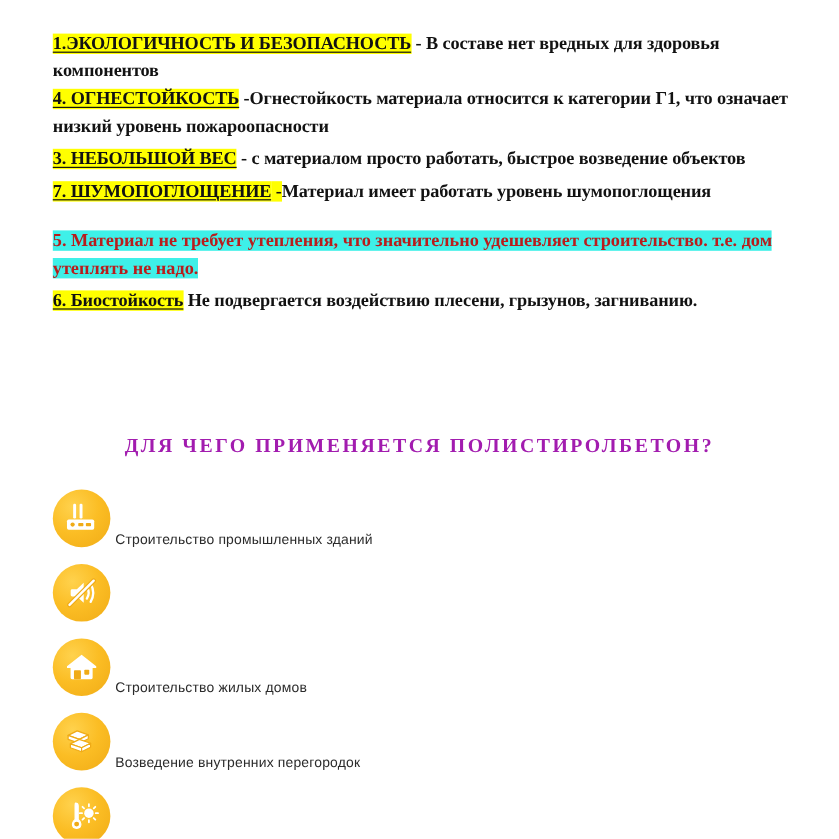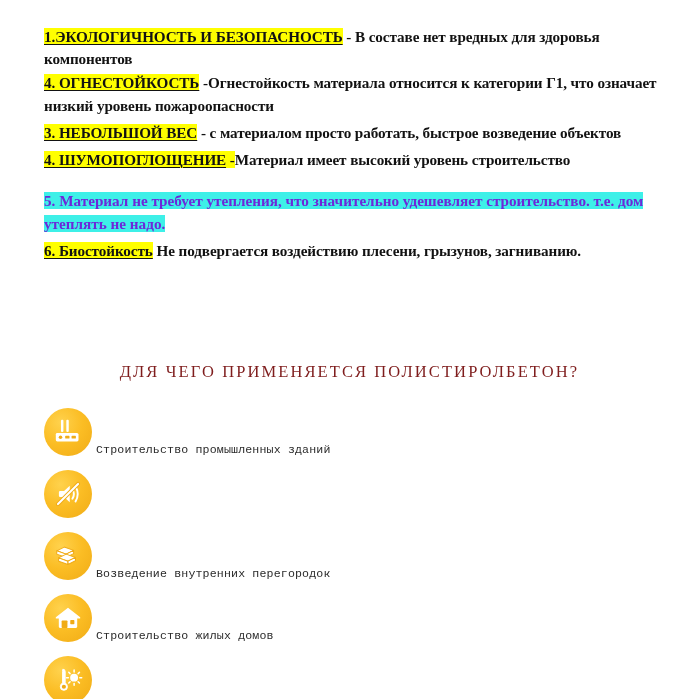--- a/index.html
+++ b/index.html
@@ -59,40 +59,40 @@
     background-color: #ffff00;
     box-decoration-break: clone;
     -webkit-box-decoration-break: clone;
   }
 
   .benefit-cyan {
     font-size: 15.2px;
     font-weight: bold;
     line-height: 1.52;
     margin: 0;
-    color: #6d28d9;
+    color: #b91c1c;
   }
   .benefit-cyan span {
     background-color: #3ef0e8;
     box-decoration-break: clone;
     -webkit-box-decoration-break: clone;
   }
 
   
   .section-heading {
     position: absolute;
     left: 0;
     top: 362px;
     width: 699px;
     text-align: center;
     font-family: "Liberation Serif", "DejaVu Serif", serif;
     font-size: 16.5px;
-    font-weight: normal;
+    font-weight: bold;
     letter-spacing: 2.1px;
-    color: #7f1d1d;
+    color: #a21caf;
     white-space: nowrap;
   }
 
   
   .usage-list {
     position: absolute;
     left: 44px;
     top: 408px;
     width: 620px;
   }
@@ -116,21 +116,21 @@
   }
 
   .usage-icon svg {
     display: block;
   }
 
   .usage-label {
     position: absolute;
     left: 52px;
     top: 35px;
-    font-family: Liberation Mono, monospace;
+    font-family: Liberation Sans, sans-serif;
     font-size: 11.6px;
     font-weight: normal;
     color: #2b2b2b;
     letter-spacing: 0.15px;
     white-space: nowrap;
   }
 
   
   .usage-item.clipped .usage-icon {
     top: 0;
@@ -149,21 +149,21 @@
 
     <p class="benefit">
       <span class="hl-yellow">4. ОГНЕСТОЙКОСТЬ</span><span> -</span><span>Огнестойкость материала относится к категории Г1, что означает низкий уровень пожароопасности</span>
     </p>
 
     <p class="benefit gap">
       <span class="hl-yellow">3. НЕБОЛЬШОЙ ВЕС</span><span> -  </span><span>с  материалом просто работать, быстрое возведение объектов</span>
     </p>
 
     <p class="benefit gap">
-      <span class="hl-yellow">4. ШУМОПОГЛОЩЕНИЕ</span><span class="hl-yellow-plain"> -</span><span>Материал имеет высокий уровень строительство</span>
+      <span class="hl-yellow">7. ШУМОПОГЛОЩЕНИЕ</span><span class="hl-yellow-plain"> -</span><span>Материал имеет работать уровень шумопоглощения</span>
     </p>
 
     <p class="benefit-cyan gap" style="margin-top:18px;">
       <span>5. Материал не требует утепления, что значительно удешевляет строительство. т.е. дом утеплять не надо.</span>
     </p>
 
     <p class="benefit gap" style="">
       <span class="hl-yellow">6. Биостойкость</span><span> </span><span>Не подвергается воздействию плесени, грызунов, загниванию.</span>
     </p>
 
@@ -190,47 +190,47 @@
     <div class="usage-item">
       <div class="usage-icon">
         <svg width="28" height="28" viewBox="0 0 32 32" fill="none">
           <path d="M7 12.5 L11.5 12.5 L18 6.5 L18 25.5 L11.5 19.5 L7 19.5 Q5.6 19.5 5.6 18.1 L5.6 13.9 Q5.6 12.5 7 12.5 Z" fill="#ffffff"></path>
           <path d="M21 10.5 Q24.5 16 21 21.5" stroke="#ffffff" stroke-width="2.2" stroke-linecap="round" fill="none"></path>
           <path d="M24.6 7.4 Q29.6 16 24.6 24.6" stroke="#ffffff" stroke-width="2.2" stroke-linecap="round" fill="none"></path>
           <line x1="4.5" y1="27.5" x2="27.5" y2="4.5" stroke="#f0ab16" stroke-width="4.6" stroke-linecap="round"></line>
           <line x1="4.5" y1="27.5" x2="27.5" y2="4.5" stroke="#ffffff" stroke-width="2.3" stroke-linecap="round"></line>
         </svg>
       </div>
+    </div>
+
+    <div class="usage-item">
+      <div class="usage-icon">
+        <svg width="30" height="30" viewBox="0 0 32 32" fill="none">
+          <path d="M3 15.2 L16 5 L29 15.2 L29 16.6 L25.8 16.6 L25.8 25.4 Q25.8 26.6 24.5 26.6 L7.5 26.6 Q6.2 26.6 6.2 25.4 L6.2 16.6 L3 16.6 Z" fill="#ffffff"></path>
+          <rect x="9.2" y="18.6" width="6.2" height="8" rx="0.8" fill="#f0ab16"></rect>
+          <rect x="18.4" y="18.2" width="4.4" height="4.4" rx="0.7" fill="#f0ab16"></rect>
+        </svg>
+      </div>
+      <div class="usage-label">Строительство жилых домов</div>
     </div>
 
     <div class="usage-item">
       <div class="usage-icon">
         <svg width="30" height="30" viewBox="0 0 32 32" fill="none">
           <g fill="#ffffff" stroke="#f0ab16" stroke-width="1.1" stroke-linejoin="round">
             <path d="M4 10.5 L12 6.5 L22 10 L14 14 Z"></path>
             <path d="M4 10.5 L14 14 L14 17.5 L4 14 Z"></path>
             <path d="M22 10 L14 14 L14 17.5 L22 13.5 Z"></path>
             <path d="M6 18 L14 14 L24 17.5 L16 21.5 Z"></path>
             <path d="M6 18 L16 21.5 L16 25 L6 21.5 Z"></path>
             <path d="M24 17.5 L16 21.5 L16 25 L24 21 Z"></path>
           </g>
         </svg>
       </div>
       <div class="usage-label">Возведение внутренних перегородок</div>
-    </div>
-
-    <div class="usage-item">
-      <div class="usage-icon">
-        <svg width="30" height="30" viewBox="0 0 32 32" fill="none">
-          <path d="M3 15.2 L16 5 L29 15.2 L29 16.6 L25.8 16.6 L25.8 25.4 Q25.8 26.6 24.5 26.6 L7.5 26.6 Q6.2 26.6 6.2 25.4 L6.2 16.6 L3 16.6 Z" fill="#ffffff"></path>
-          <rect x="9.2" y="18.6" width="6.2" height="8" rx="0.8" fill="#f0ab16"></rect>
-          <rect x="18.4" y="18.2" width="4.4" height="4.4" rx="0.7" fill="#f0ab16"></rect>
-        </svg>
-      </div>
-      <div class="usage-label">Строительство жилых домов</div>
     </div>
 
     <div class="usage-item clipped">
       <div class="usage-icon">
         <svg width="30" height="30" viewBox="0 0 32 32" fill="none">
           <path d="M10.5 4.5 Q13 4.5 13 7 L13 19 Q15.4 20.8 15.4 23.2 Q15.4 27 11.6 27 Q7.8 27 7.8 23.2 Q7.8 20.8 10.2 19 L10.2 7 Q10.2 4.5 10.5 4.5 Z" fill="#ffffff" stroke="#ffffff" stroke-width="1"></path>
           <circle cx="11.6" cy="23.2" r="2.2" fill="#f0ab16"></circle>
           <circle cx="22.5" cy="13.5" r="4.2" fill="#ffffff"></circle>
           <g stroke="#ffffff" stroke-width="1.6" stroke-linecap="round">
             <line x1="22.5" y1="5.4" x2="22.5" y2="7.4"></line>

